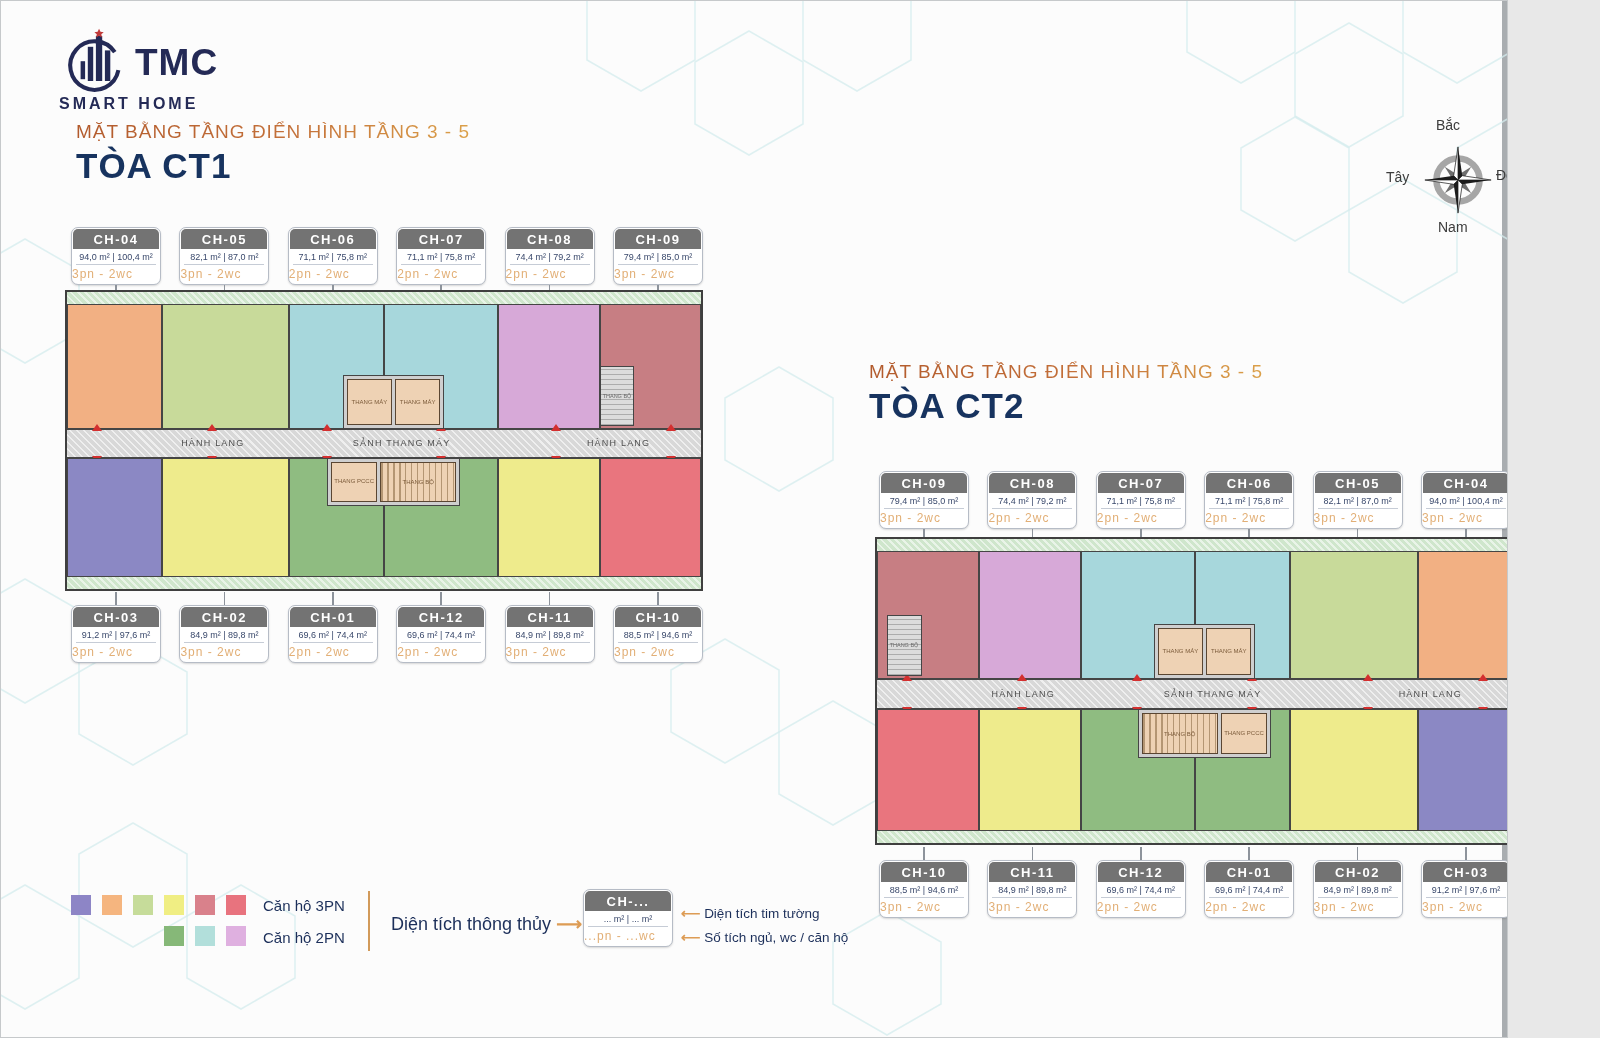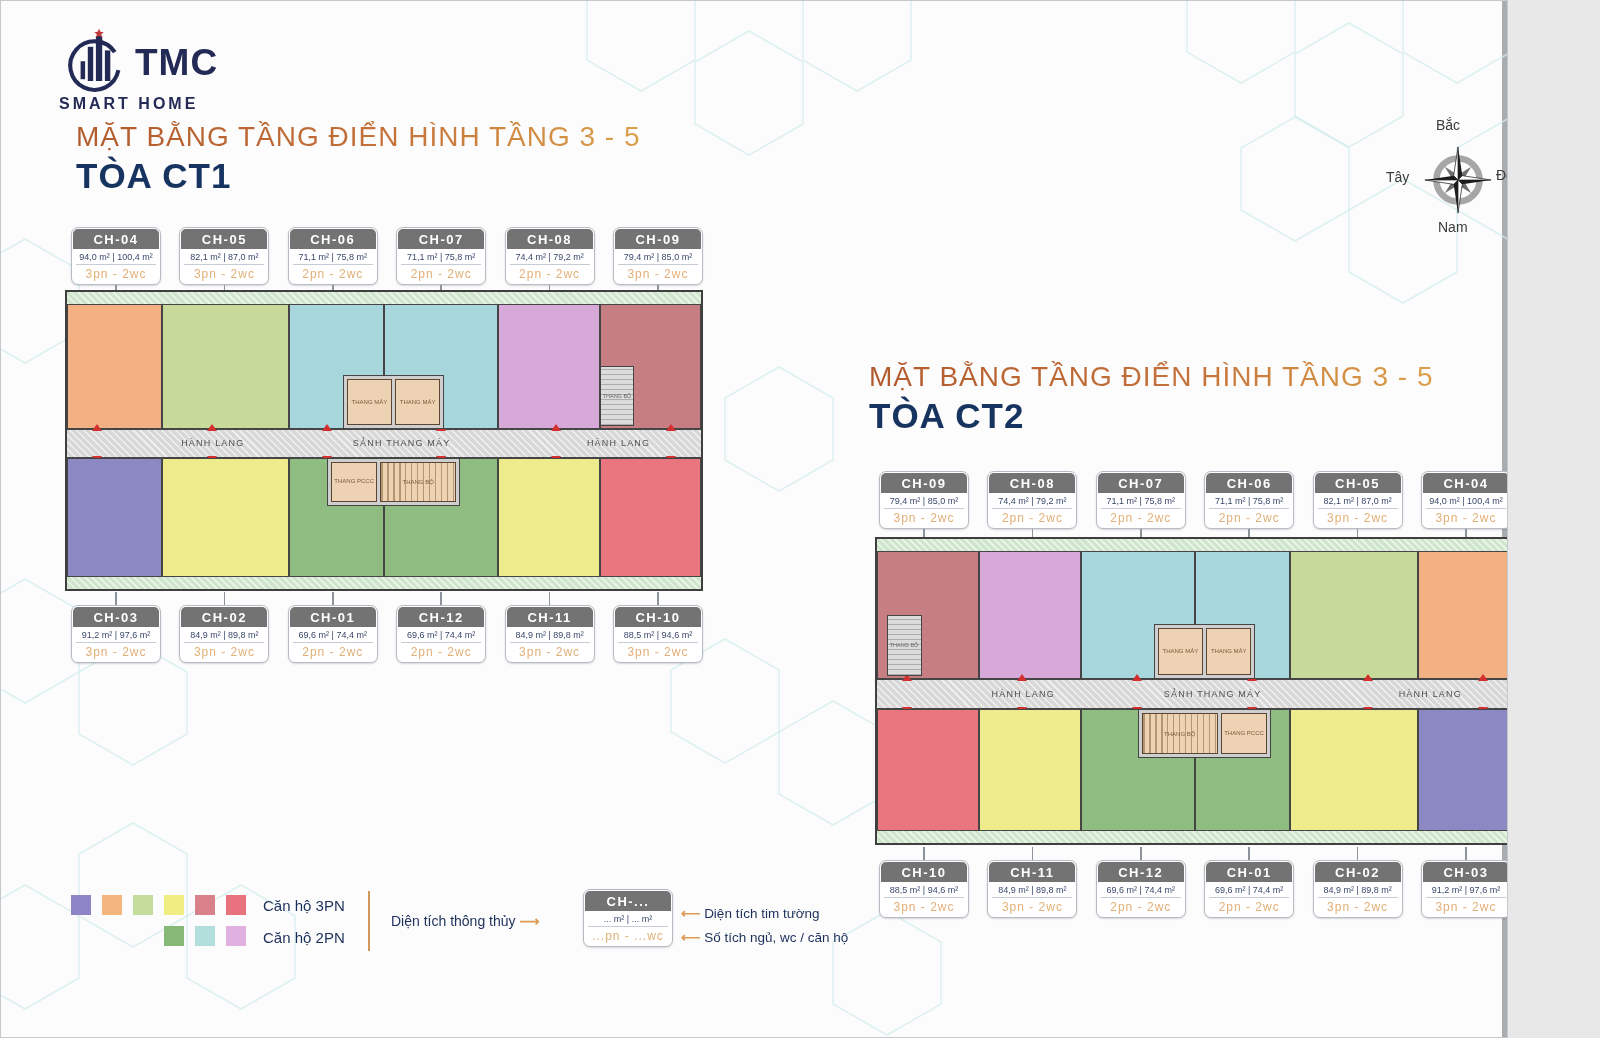--- a/index.html
+++ b/index.html
@@ -15,21 +15,21 @@
   
   .logo { position:absolute; left:58px; top:26px; width:170px; }
   .logo-top { display:flex; align-items:center; }
   .logo-mark { width:72px; height:72px; }
   .logo-name { font-size:37px; font-weight:bold; color:#242a56; letter-spacing:1px; margin-left:4px; }
   .logo-sub { font-size:16px; font-weight:bold; color:#242a56; letter-spacing:3px; margin-top:-4px; }
 
   
   .title-block { position:absolute; }
   .t1 { left:75px; top:120px; } .t2 { left:868px; top:360px; }
-  .plan-title { font-size:28px; font-weight:500; letter-spacing:1px;
+  .plan-title { font-size:19px; font-weight:500; letter-spacing:1px;
     background:linear-gradient(90deg,#b25a2c,#c4713a 55%,#dba049);
     -webkit-background-clip:text; background-clip:text; color:transparent; }
   .plan-name { font-size:35px; font-weight:800; color:#17335f; letter-spacing:1px; margin-top:3px; }
 
   
   .compass { position:absolute; left:1385px; top:110px; width:145px; height:132px; }
   .compass svg { position:absolute; left:36px; top:33px; }
   .cdir { position:absolute; font-size:14px; color:#3c3c3c; white-space:nowrap; }
   .c-n { left:50px; top:6px; } .c-e { left:110px; top:56px; }
   .c-s { left:52px; top:108px; } .c-w { left:0px; top:58px; }
@@ -38,21 +38,21 @@
   .row { position:absolute; display:flex; justify-content:space-between; }
   .callout { display:flex; flex-direction:column; align-items:center; }
   .row.up .callout { flex-direction:column-reverse; }
   .cline { width:1.5px; height:13px; background:#8d939b; }
   .callout-box { width:90px; background:#fff; border:1.5px solid #b6bcc6; border-radius:7px;
     box-shadow:0 1px 2px rgba(0,0,0,.15); overflow:hidden; }
   .callout-code { background:#737373; color:#fff; font-weight:bold; font-size:13px;
     letter-spacing:1.5px; text-align:center; padding:3px 0 2px; border-radius:5px 5px 0 0; margin:1px 1px 0; }
   .callout-area { font-size:9px; color:#39486b; text-align:center; padding:3px 1px 2px;
     border-bottom:1px solid #c6ccd6; margin:0 4px; white-space:nowrap; }
-  .callout-rooms { font-size:12px; color:#e2af76; text-align:center; padding:2px 0 3px; letter-spacing:1px; }
+  .callout-rooms { font-size:12px; color:#e2af76; padding:2px 0 3px; letter-spacing:1px; }
 
   
   .plan { position:absolute; border:2px solid #3f3f3f; background:#0ea5e9; }
   .balcony { position:absolute; left:0; right:0; height:4%; background:#cfe6cc;
     background-image:repeating-linear-gradient(45deg, rgba(255,255,255,.55) 0 2px, transparent 2px 5px); }
   .balcony.top { top:0; } .balcony.bottom { bottom:0; }
   .units { position:absolute; left:0; right:0; display:flex; }
   .units.top { top:4%; height:42%; } .units.bottom { top:56%; height:40%; }
   .unit { border:1.5px solid #454545; background-image:
       linear-gradient(to right, rgba(60,60,60,.45) 1.2px, transparent 1.2px),
@@ -88,21 +88,21 @@
   .plan.ct1pos .side-stair { right:10.5%; } .plan.mirror .side-stair { left:1.5%; }
 
   
   .legend { position:absolute; left:62px; top:884px; width:770px; height:80px; }
   .sw-row { position:absolute; display:flex; gap:11px; }
   .sw-row1 { left:8px; top:10px; } .sw-row2 { left:101px; top:41px; }
   .swatch { width:20px; height:20px; }
   .leg-label { position:absolute; font-size:15px; color:#1c2f5a; }
   .leg-3pn { left:200px; top:12px; } .leg-2pn { left:200px; top:44px; }
   .leg-divider { position:absolute; left:305px; top:6px; width:2px; height:60px; background:#d29a5a; }
-  .leg-clear { position:absolute; left:328px; top:28px; font-size:14px; color:#1c2f5a; white-space:nowrap;text-align:center; }
+  .leg-clear { position:absolute; left:328px; top:28px; font-size:18px; color:#1c2f5a; white-space:nowrap;text-align:center; }
   .leg-arrow { color:#dd9c55; font-weight:bold; }
   .leg-box { position:absolute; left:520px; top:4px; }
   .leg-right { position:absolute; font-size:13.5px; color:#1c2f5a; white-space:nowrap; }
   .leg-gross { left:618px; top:20px; } .leg-rooms { left:618px; top:44px; }
 </style>
 </head>
 <body>
 
 <div class="page">
   <div class="edge-right"></div>

